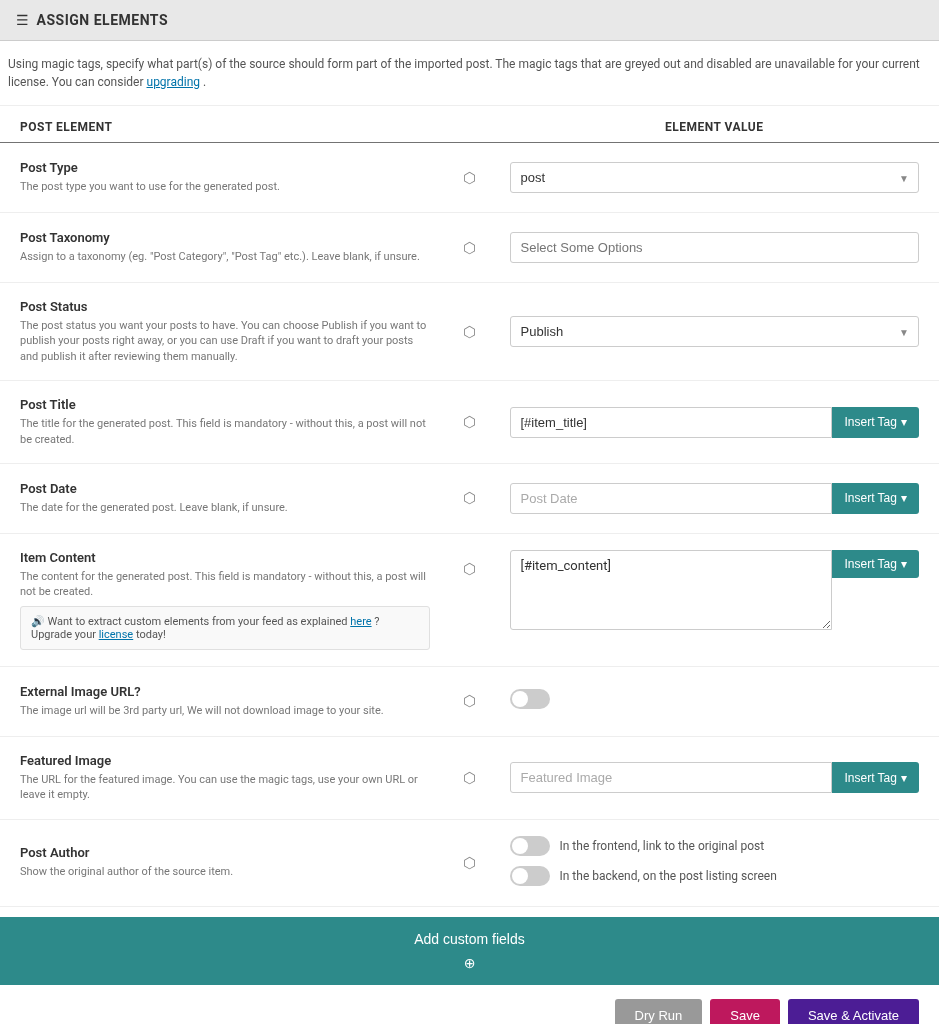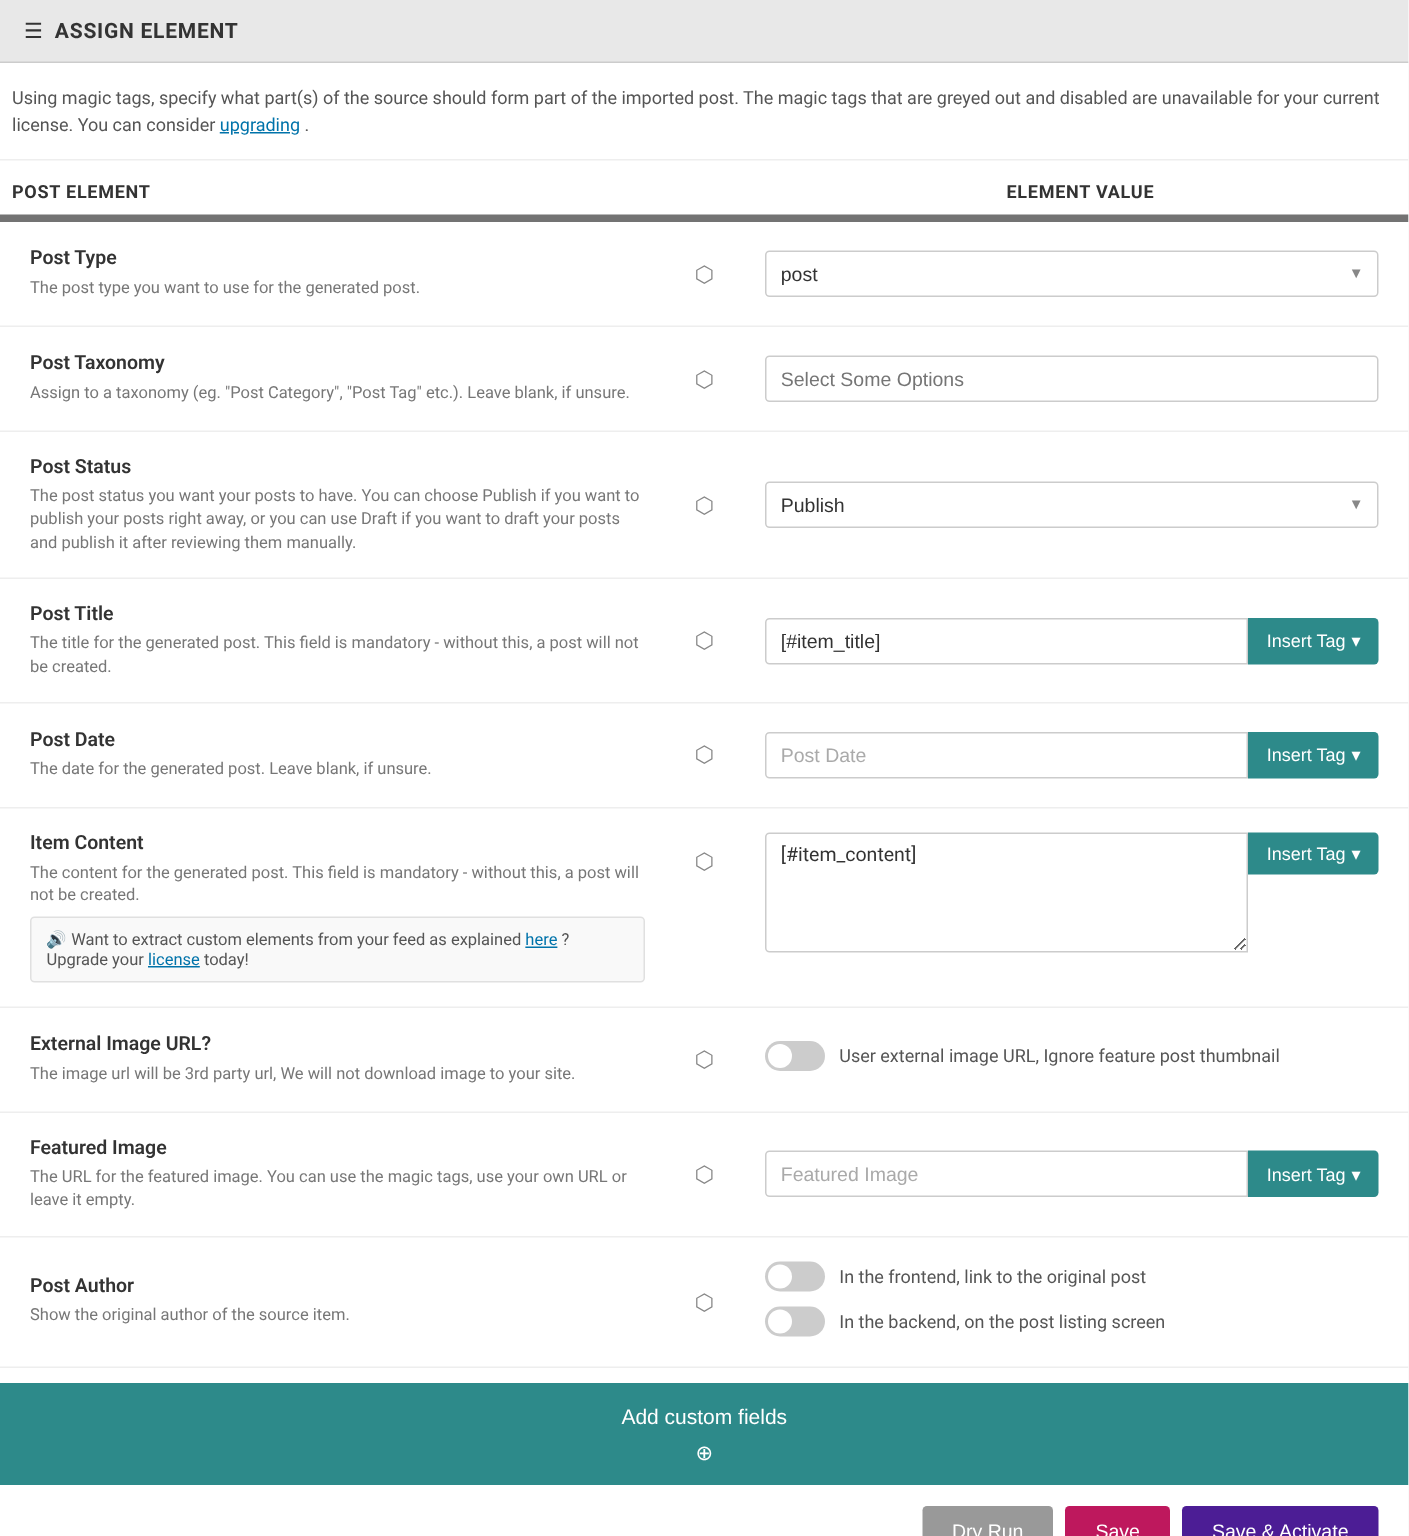--- a/index.html
+++ b/index.html
@@ -40,22 +40,22 @@
       line-height: 1.5;
       border-bottom: 1px solid #eee;
     }
     .description a {
       color: #0073aa;
       text-decoration: underline;
     }
     .columns-header {
       display: grid;
       grid-template-columns: 1fr 80px 1fr;
-      padding: 14px 8px 8px;
-      border-bottom: 5px solid #737373;
+      padding: 14px 20px 8px;
+      border-bottom: 1px solid #737373;
     }
     .col-header {
       font-size: 12px;
       font-weight: 700;
       color: #333;
       letter-spacing: 0.5px;
     }
     .col-header.element-value {
       text-align: center;
     }
@@ -267,21 +267,21 @@
       color: #888;
     }
   </style>
 </head>
 <body>
 
 <div class="page-wrapper">
 
   <div class="header">
     <span class="header-icon">☰</span>
-    <span class="header-title">ASSIGN ELEMENT</span>
+    <span class="header-title">ASSIGN ELEMENTS</span>
   </div>
 
   <div class="description">
     <span>Using magic tags, specify what part(s) of the source should form part of the imported post. The magic tags that are greyed out and disabled are unavailable for your current license. You can consider </span>
     <a href="#">upgrading</a>
     <span>.</span>
   </div>
 
   <div class="columns-header">
     <div class="col-header">POST ELEMENT</div>
@@ -414,21 +414,20 @@
     </div>
     <div class="arrow-col">
       <span class="arrow-icon">⬡</span>
     </div>
     <div class="value-col">
       <div class="toggle-row">
         <label class="toggle">
           <input type="checkbox" style="">
           <span class="toggle-slider"></span>
         </label>
-        <span>User external image URL, Ignore feature post thumbnail</span>
       </div>
     </div>
   </div>
 
   <div class="row">
     <div>
       <div class="field-label">Featured Image</div>
       <div class="field-desc">The URL for the featured image. You can use the magic tags, use your own URL or leave it empty.</div>
     </div>
     <div class="arrow-col">

